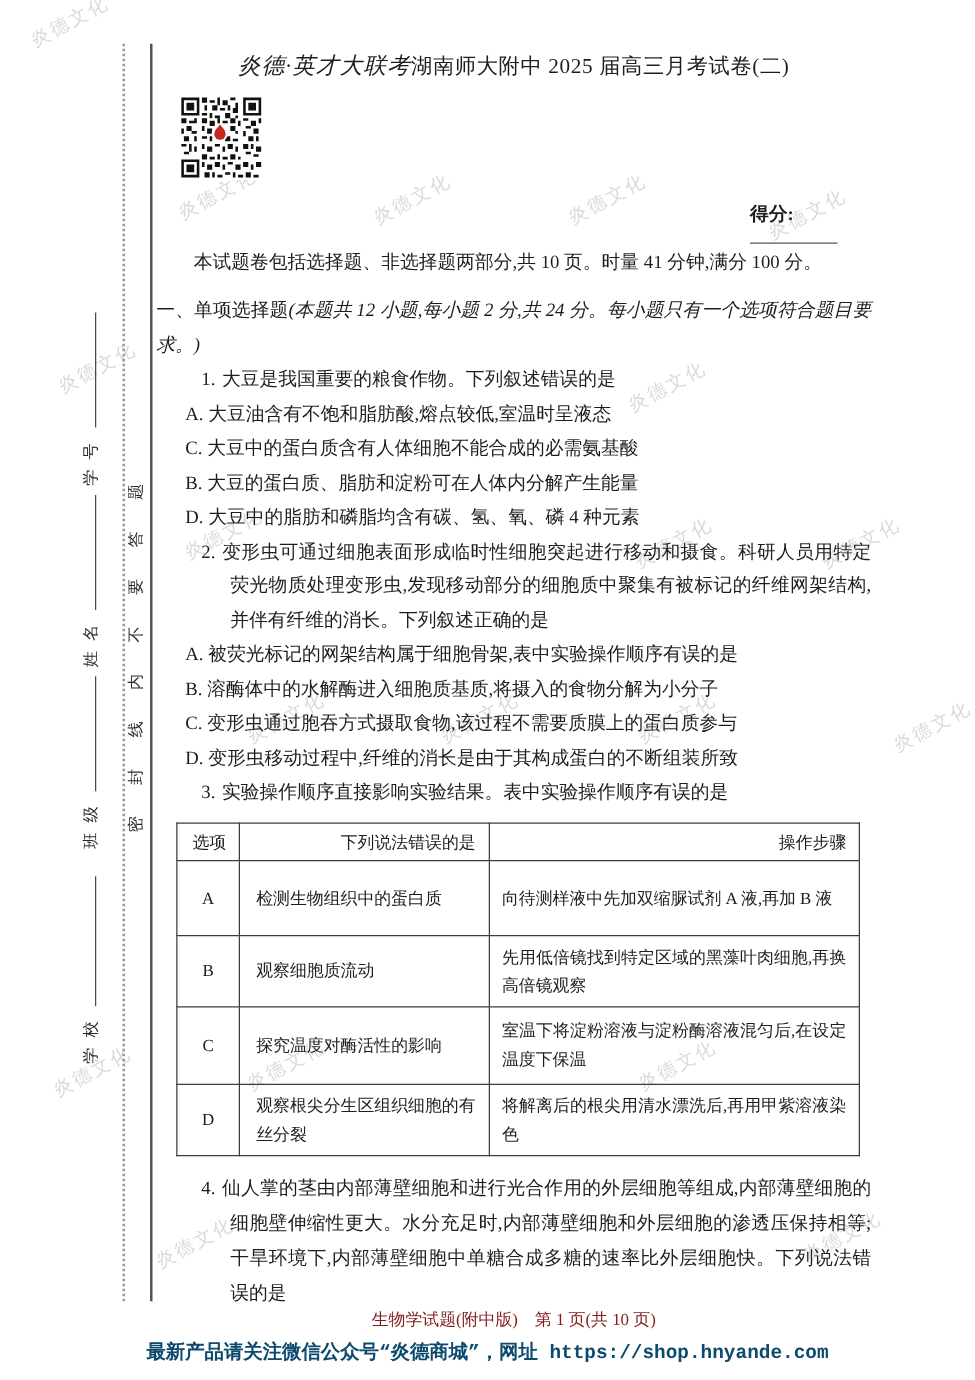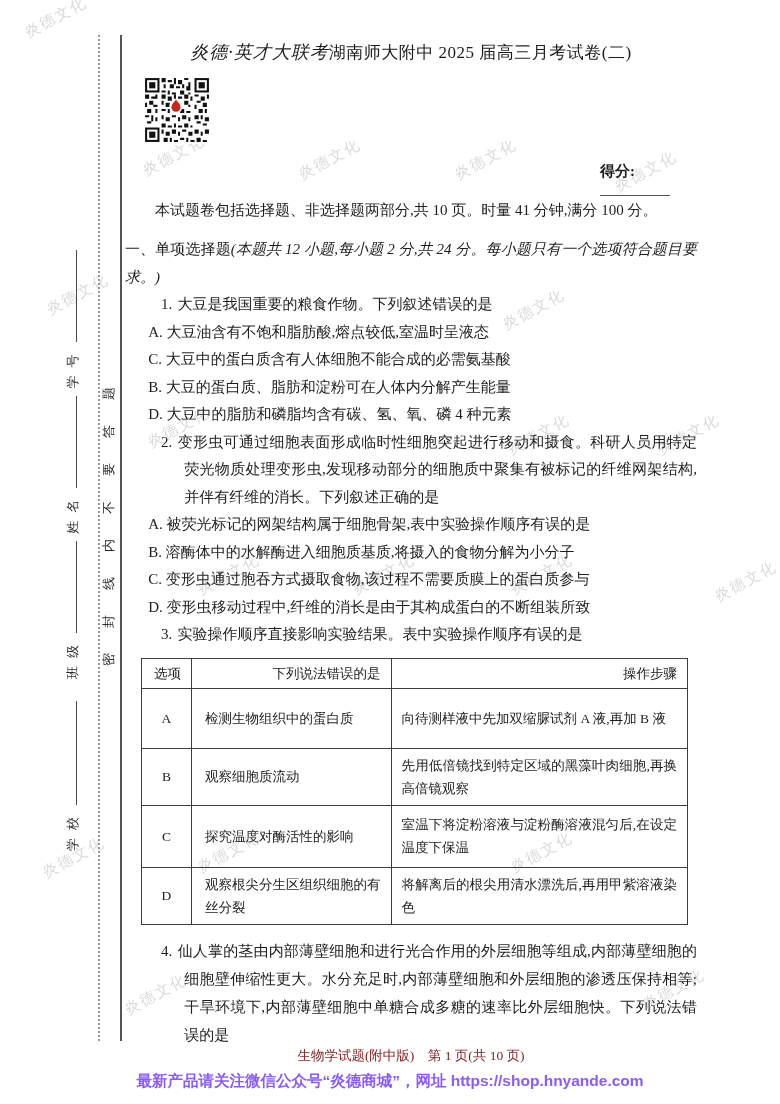--- a/index.html
+++ b/index.html
@@ -54,21 +54,21 @@
   .qtable td.c-steps { width:297px; text-align:justify; }
   .qtable tr.r-a td { height:60px; }
   .qtable tr.r-b td { height:57px; }
   .qtable tr.r-c td { height:62px; }
   .qtable tr.r-d td { height:57px; }
   
   .q4block { margin-top:12px; font-size:15px; line-height:28px; }
   .page-footer { position:absolute; top:1047px; width:100%; text-align:center; font-size:13.5px; color:#7f1d1d; }
   .promo {
     position:absolute; left:0; top:1071px; width:780px; text-align:center; z-index:3;
-    font-family:Liberation Sans, sans-serif; font-weight:700; font-size:15.5px; color:#8b5cf6;
+    font-family:Liberation Mono, monospace; font-weight:700; font-size:15.5px; color:#0c4a6e;
   }
 </style>
 </head>
 <body>
 
 <div class="page">
 
   <span class="wm" style="left:22px;top:8px">炎德文化</span>
   <span class="wm" style="left:140px;top:146px">炎德文化</span>
   <span class="wm" style="left:296px;top:150px">炎德文化</span>

